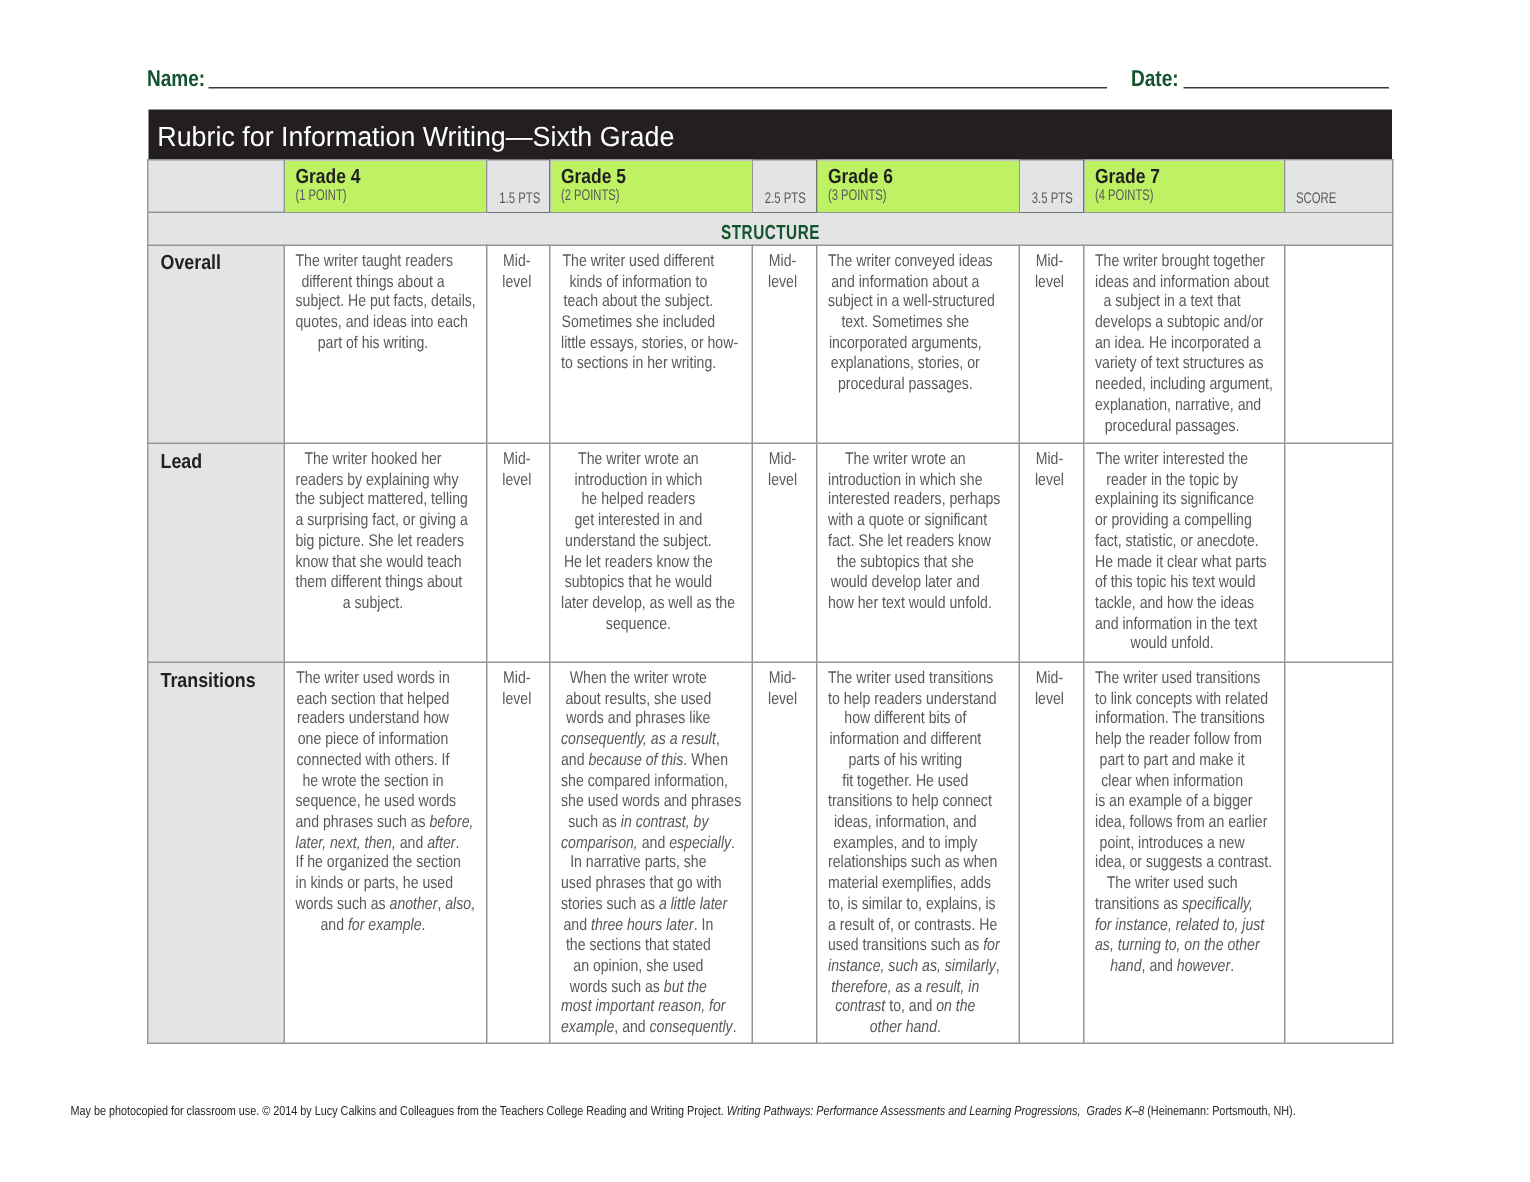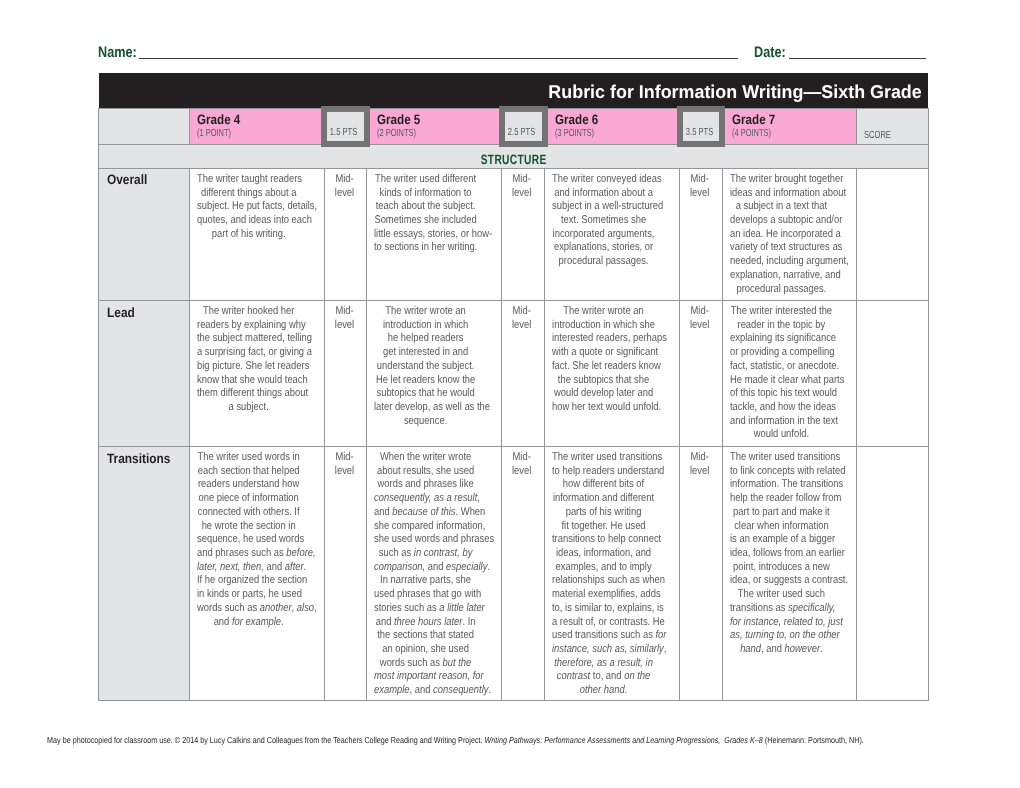--- a/index.html
+++ b/index.html
@@ -12,31 +12,31 @@
            font-size:15.2px;font-weight:bold;color:#14532d;white-space:pre;}
   .nm-label{position:absolute;left:0;top:2.5px;display:inline-block;transform:scaleX(.835);transform-origin:left top;}
   .nm-rule{position:absolute;left:41px;top:17px;width:599px;height:1.2px;background:#3a3a3a;}
   .dt-label{position:absolute;left:656px;top:2.5px;display:inline-block;transform:scaleX(.835);transform-origin:left top;}
   .dt-rule{position:absolute;left:691px;top:17px;width:137px;height:1.2px;background:#3a3a3a;}
 
   .tbl{position:absolute;left:98px;top:73px;width:829.6px;
        border-collapse:collapse;table-layout:fixed;}
   .tbl td{vertical-align:top;}
 
-  .titlebar{background:#231f20;color:#fff;text-align:right;
-            font-size:18.5px;font-weight:bold;height:32.9px;line-height:32.9px;padding:0;}
+  .titlebar{background:#231f20;color:#fff;text-align:left;
+            font-size:18.5px;font-weight:normal;height:32.9px;line-height:32.9px;padding:0;}
   .titlebar span{display:inline-block;transform:scaleX(.967) translateY(2.5px);white-space:pre;}
 
-  .hcell{background:#f9a8d4;border:1px solid #939598;padding:4px 0 0 7px;height:30.1px;
+  .hcell{background:#bef264;border:1px solid #939598;padding:4px 0 0 7px;height:30.1px;
          position:relative;}
   .hcell .g{font-size:13.6px;font-weight:bold;color:#231f20;line-height:13px;
             transform:scaleX(.855);transform-origin:left top;width:117%;white-space:nowrap;}
   .hcell .p{font-size:10.3px;color:#58595b;line-height:10px;position:absolute;left:7px;bottom:4.6px;
             transform:scaleX(.725);transform-origin:left bottom;white-space:nowrap;}
-  .midh{background:#e2e4e6;border:6px solid #737373;position:relative;padding:12px;}
+  .midh{background:#e2e4e6;border:1px solid #737373;position:relative;padding:12px;}
   .midh span{font-size:10.3px;color:#58595b;position:absolute;right:6.5px;bottom:2.6px;
              transform:scaleX(.735);transform-origin:right bottom;white-space:nowrap;}
   .scoreh{background:#e2e4e6;border:1px solid #939598;position:relative;padding:0;}
   .scoreh span{font-size:10.3px;color:#58595b;position:absolute;left:7px;bottom:2.6px;
              transform:scaleX(.735);transform-origin:left bottom;white-space:nowrap;}
   .blankh{background:#e2e4e6;border:1px solid #939598;padding:0;}
 
   .secrow td{background:#e2e4e6;border:1px solid #939598;text-align:center;
              font-size:13.5px;font-weight:bold;color:#14532d;height:21.3px;line-height:21.3px;padding:0;}
   .secrow td span{display:inline-block;transform:scaleX(.755) translateY(2.2px);letter-spacing:.45px;white-space:pre;}

